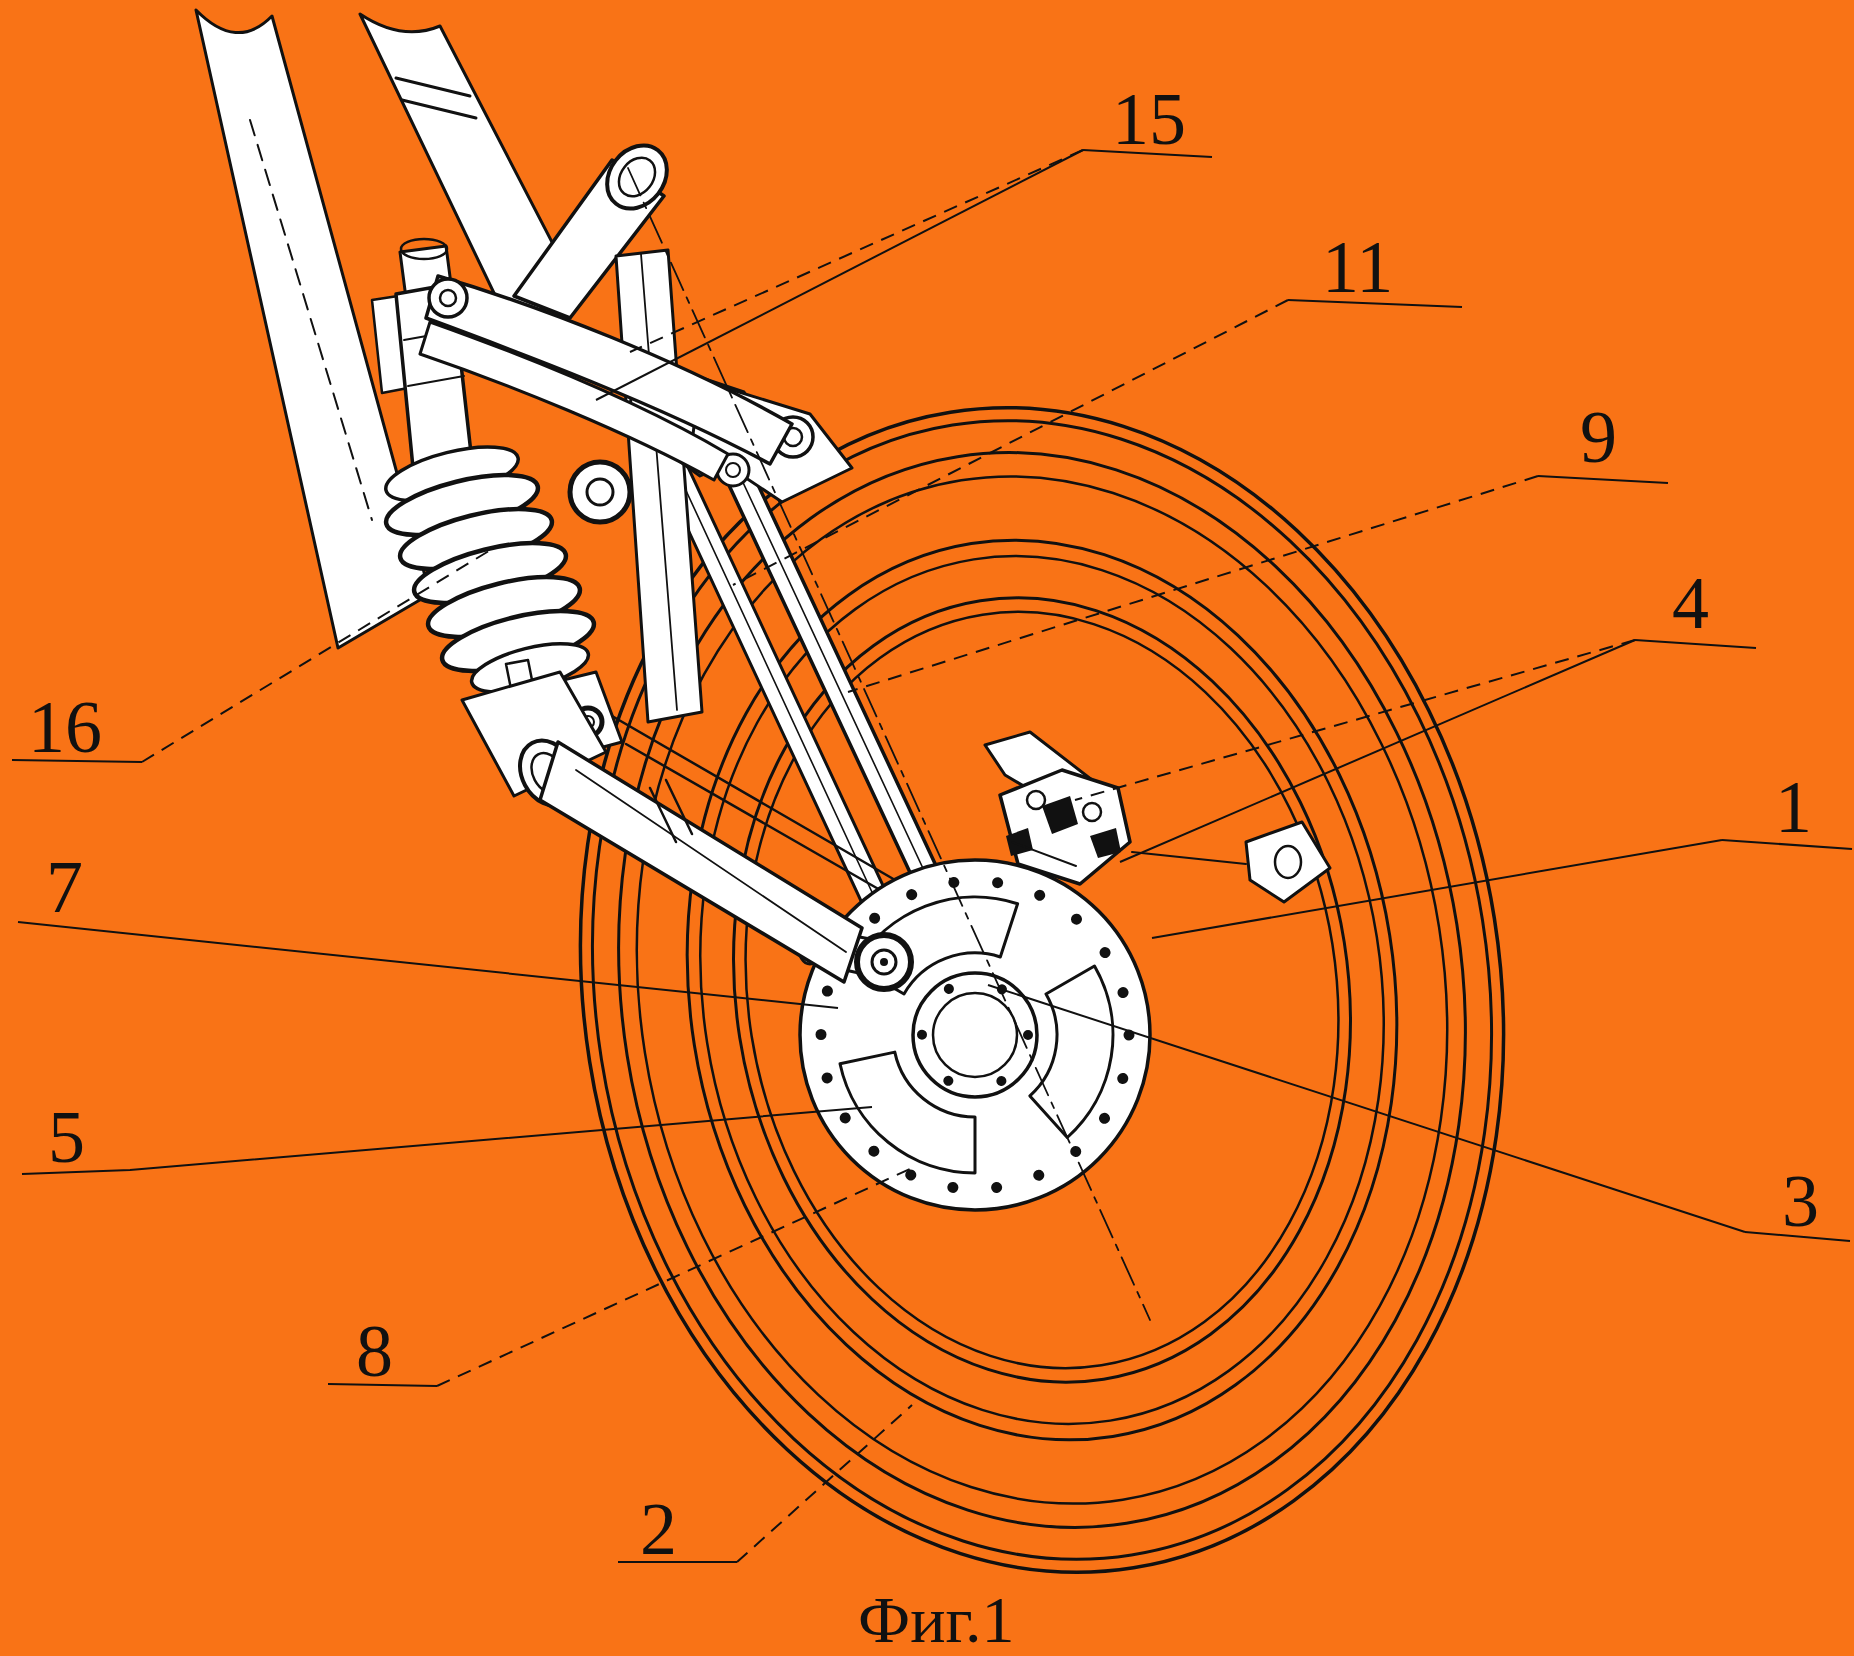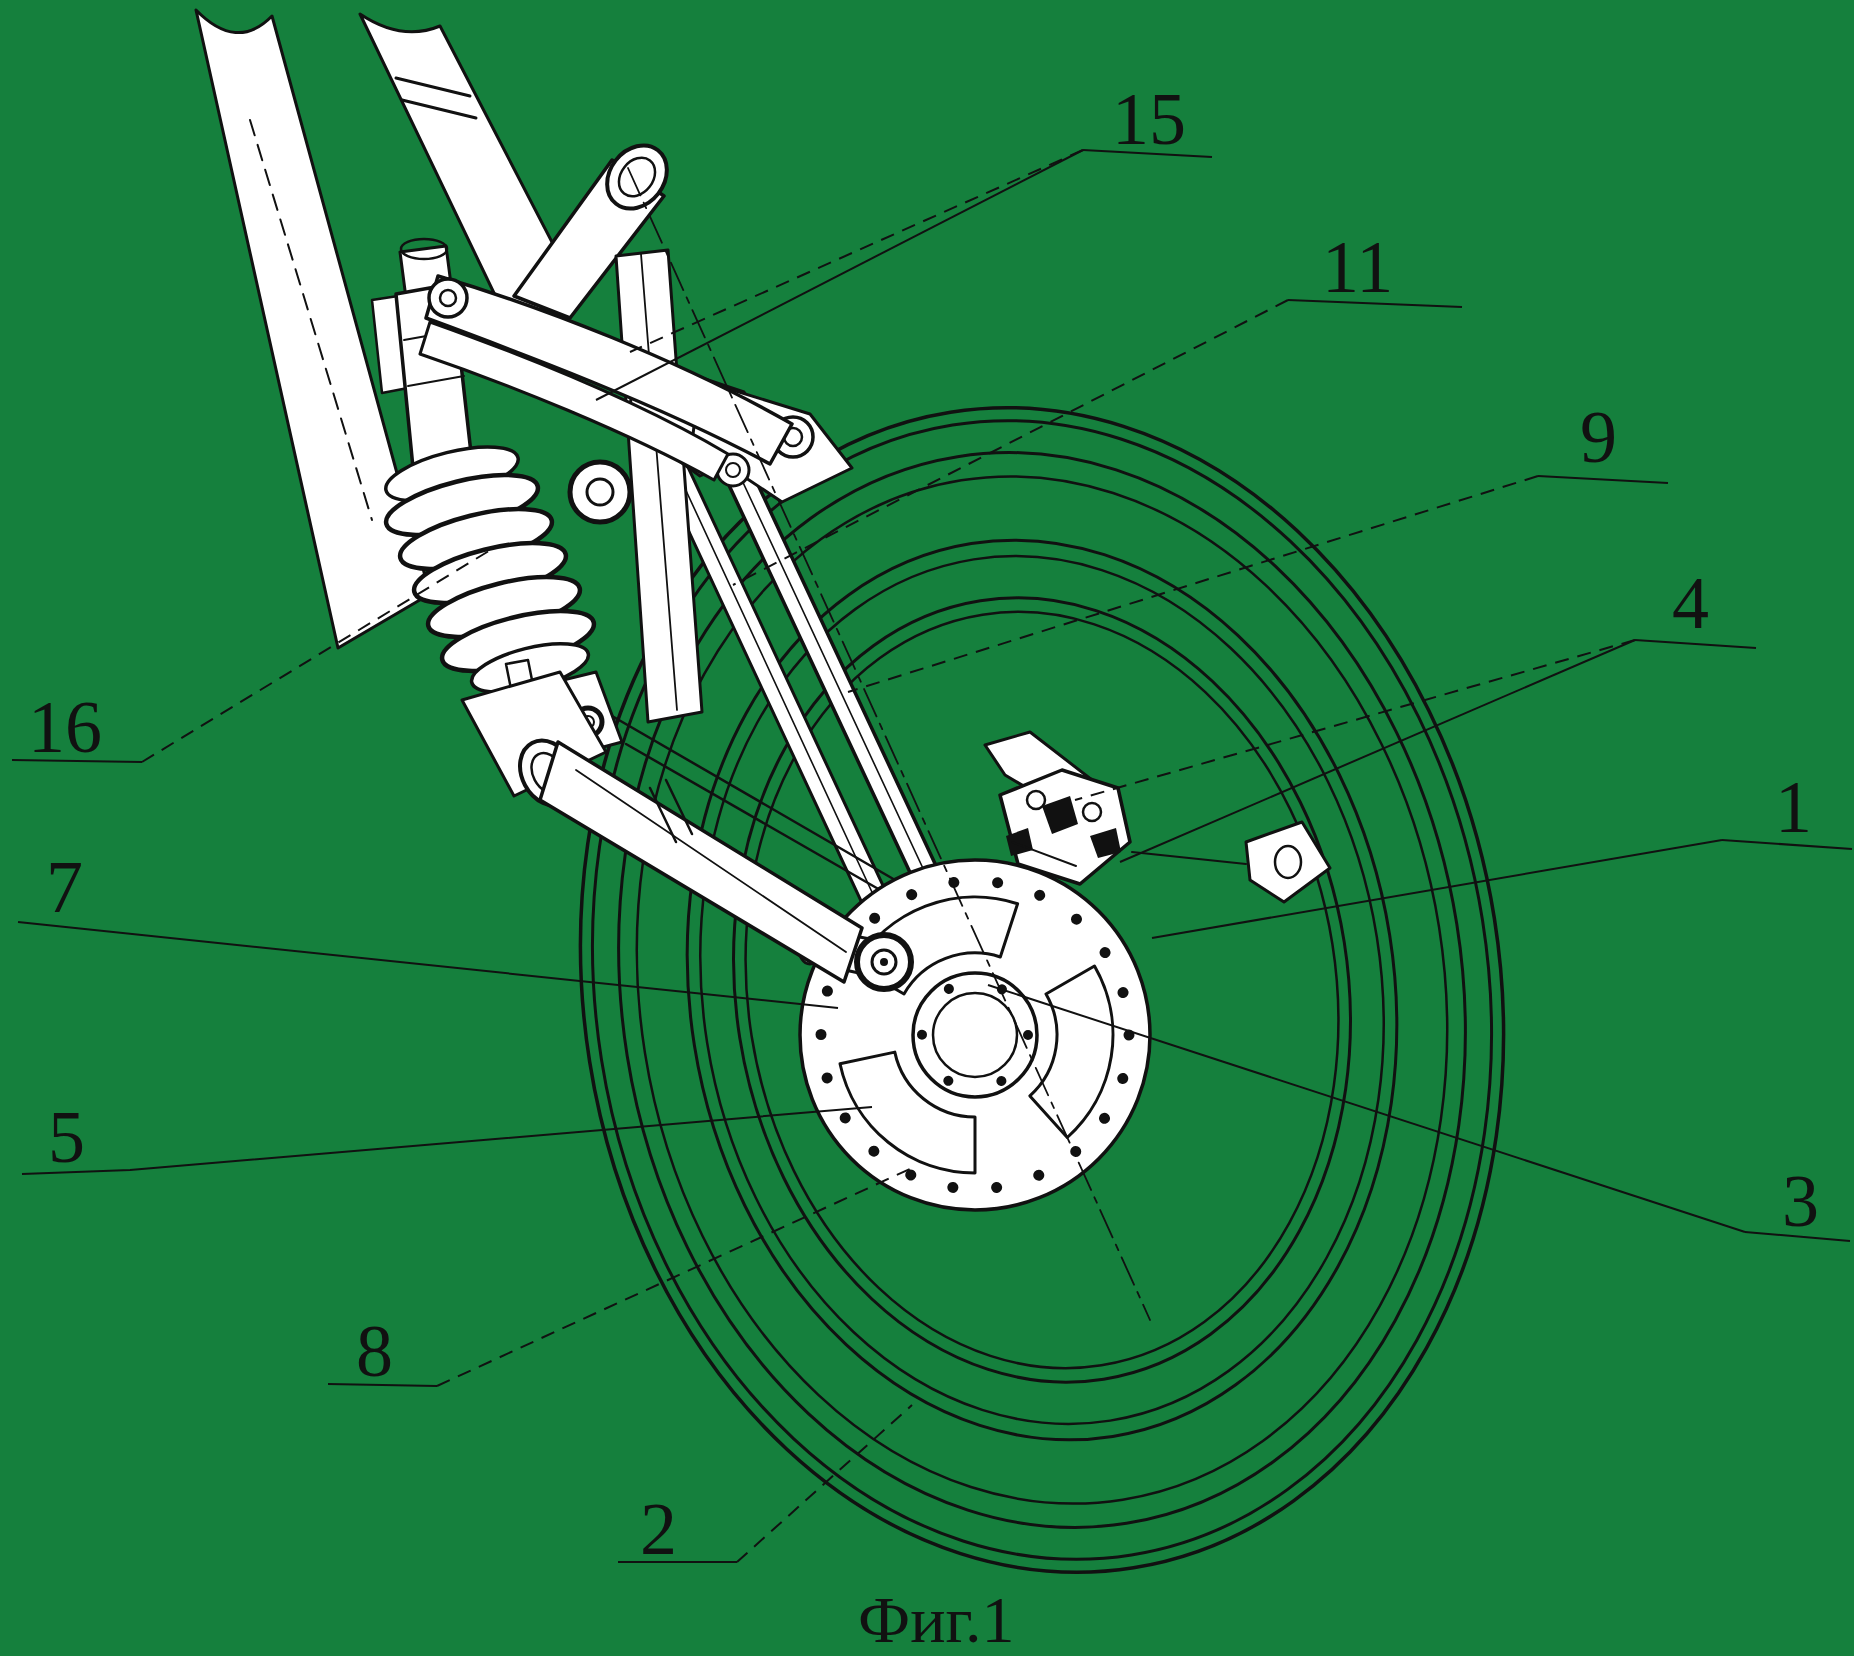--- a/index.html
+++ b/index.html
@@ -1,16 +1,16 @@
 <!DOCTYPE html>
 <html><head>
 <meta charset="utf-8">
 <style>
   html,body{margin:0;padding:0;background:#ffffff;}
-  .page{width:1854px;height:1656px;background:#15803d;position:relative;overflow:hidden;}
+  .page{width:1854px;height:1656px;background:#f97316;position:relative;overflow:hidden;}
   svg{display:block;}
   .ink{stroke:#111111;fill:none;stroke-linecap:round;stroke-linejoin:round;}
   .wfill{fill:#ffffff;stroke:#111111;stroke-linejoin:round;}
   .bfill{fill:#111111;stroke:none;}
   text{font-family:"Liberation Serif","DejaVu Serif",serif;fill:#111111;}
   .callout{font-size:74px;}
   .caption{font-size:66px;}
 </style>
 </head>
 <body>

